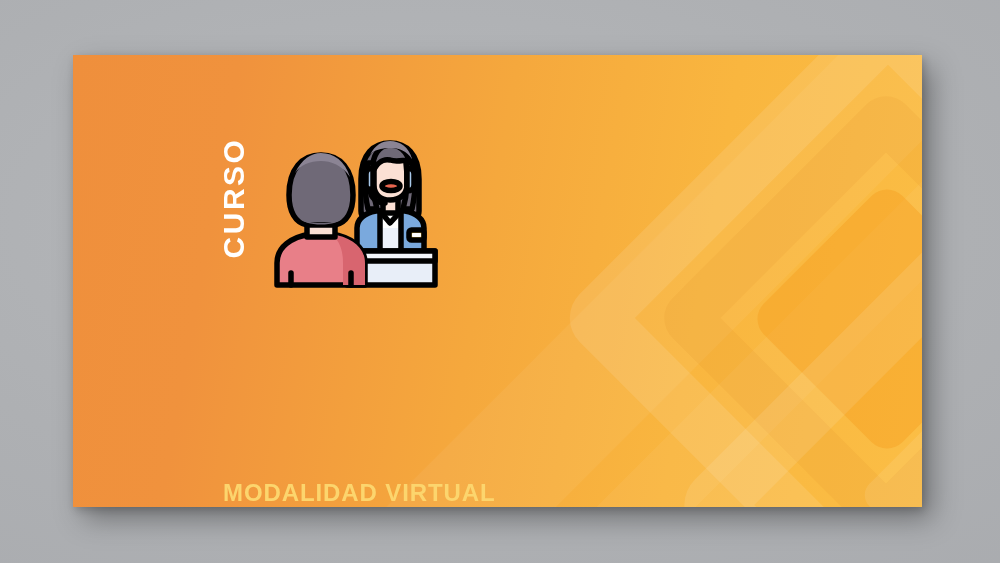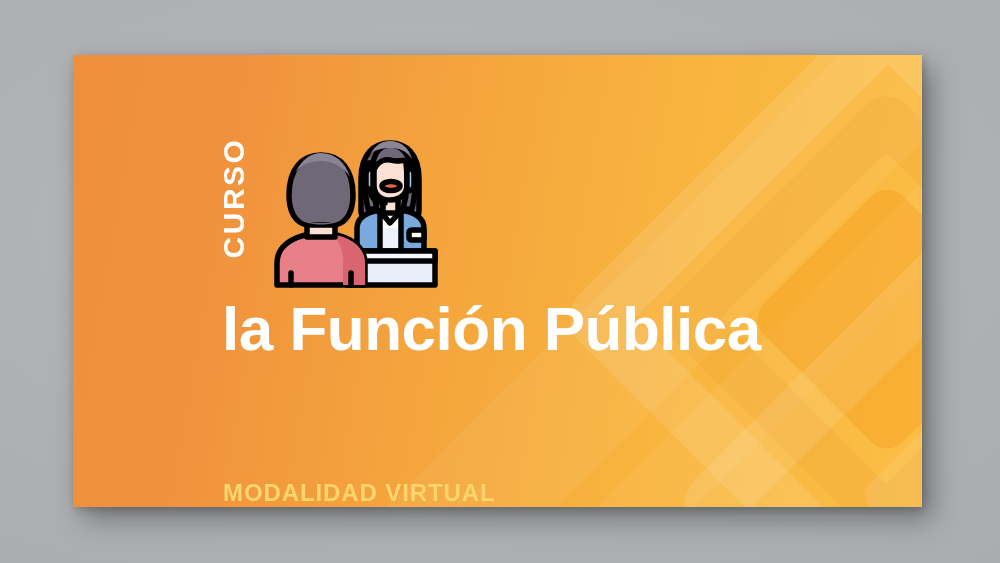--- a/index.html
+++ b/index.html
@@ -196,18 +196,17 @@
 
         <path d="M20 62 C20 36 33 22 52 22 C71 22 84 36 84 62 C84 78 78 90 66 92 L38 92 C26 90 20 78 20 62 Z" fill="#6f6977"></path>
         <path d="M26 40 C33 26 42 20 52 20 C65 20 76 28 81 44 C73 32 62 28 52 28 C41 28 31 32 26 40 Z" fill="#8b8494" stroke="none"></path>
 
         <path d="M30 84 C38 92 66 92 74 84 C70 94 34 94 30 84 Z" fill="#6f6977" stroke="none"></path>
       </g>
     </svg>
   </div>
 
   <h1 id="course-title">
-    <span class="tl">la Función Pública</span>
   </h1>
 
   <div id="course-subtitle">MODALIDAD VIRTUAL</div>
 
 </div>
 
 </body></html>

